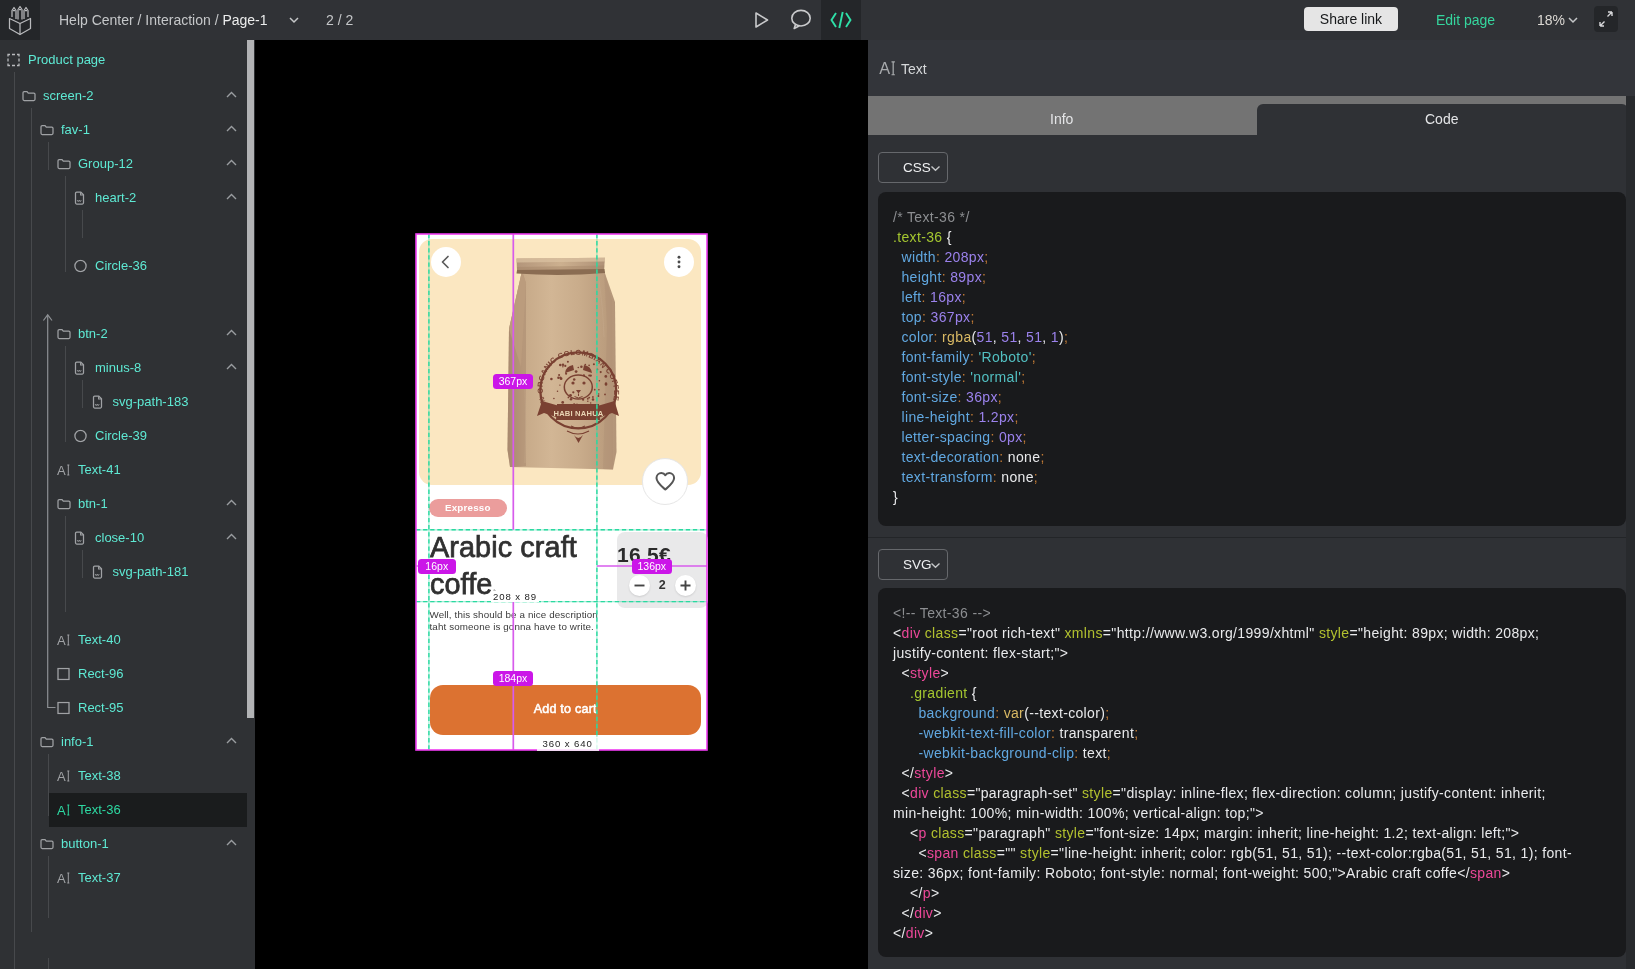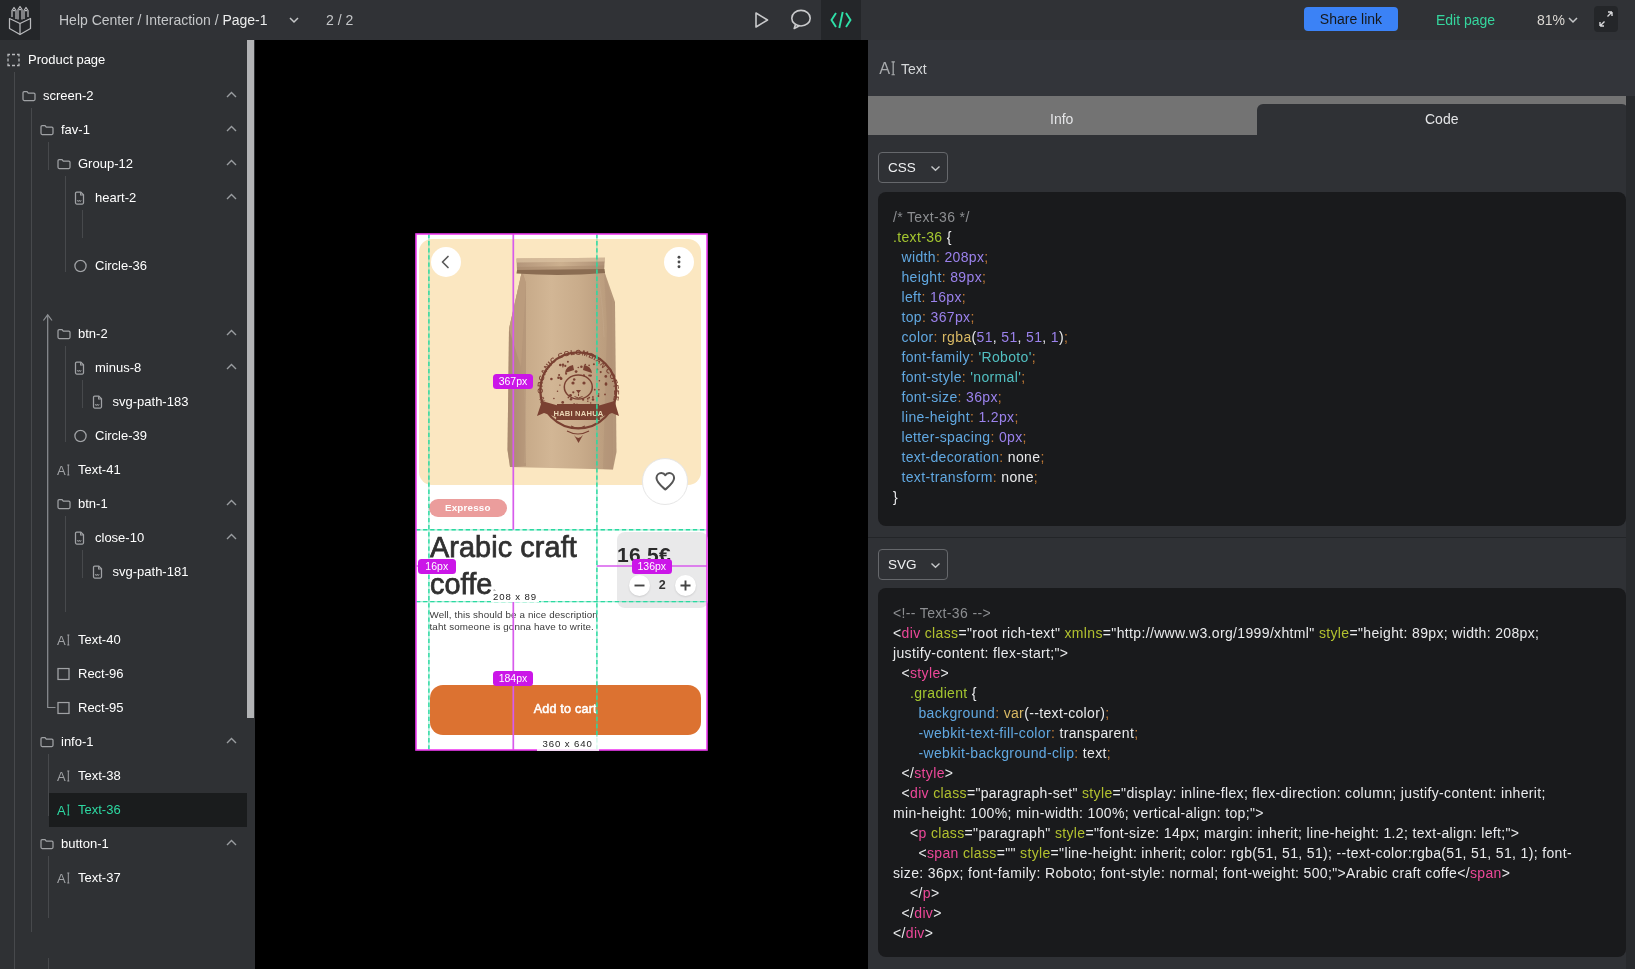--- a/index.html
+++ b/index.html
@@ -6,21 +6,21 @@
 .abs{position:absolute}
 
 #topbar{position:absolute;left:0;top:0;width:1635px;height:40px;background:#303236}
 #logo{position:absolute;left:0;top:0;width:40px;height:40px;background:#242629}
 .tb-txt{position:absolute;top:12px;font-size:14px;color:#c5c7c9;white-space:nowrap}
 
 #lpanel{position:absolute;left:0;top:40px;width:255px;height:929px;background:#2f3134;overflow:hidden}
 #lscroll{position:absolute;left:247px;top:0px;width:7px;height:678px;background:#b2b3b5}
 .guide{position:absolute;width:1px;background:#47494c}
 .trow{position:absolute;left:0;width:247px;height:34px}
-.trow .lbl{position:absolute;top:9px;font-size:13px;color:#ffffff;white-space:nowrap}
+.trow .lbl{position:absolute;top:9px;font-size:13px;color:#5eead4;white-space:nowrap}
 .trow svg.ic{position:absolute;top:50%;transform:translateY(-50%)}
 .trow svg.caret{position:absolute;left:226px;top:12px}
 .sel{background:#1a1c1d}
 .sel .lbl{color:#2dd9a2}
 
 #canvas{position:absolute;left:255px;top:40px;width:613px;height:929px;background:#000}
 #card{position:absolute;left:161px;top:194px;width:291px;height:516px;background:#fff}
 #imgblk{position:absolute;left:3.3px;top:5px;width:282px;height:246px;border-radius:13px;background:#fbe7c1}
 .cbtn{position:absolute;border-radius:50%;background:#fff}
 #pill{position:absolute;left:12.8px;top:264.5px;width:78px;height:18.4px;border-radius:9.2px;background:#eb9d9c;color:#fff;font-size:9.8px;font-weight:700;text-align:center;line-height:18.6px;letter-spacing:.2px}
@@ -33,21 +33,21 @@
 #cart{position:absolute;left:13.7px;top:451px;width:271px;height:49.5px;border-radius:13px;background:#dc7231;color:#fff;font-size:12.6px;font-weight:400;-webkit-text-stroke:.55px #fff;text-align:center;line-height:49.5px;letter-spacing:.2px}
 .mchip{position:absolute;background:#cb16e8;border-radius:3.5px;color:#fff;font-size:10.5px;text-align:center;line-height:15px;height:15px}
 .mlabel{position:absolute;font-size:9.6px;color:#1d1d1d;white-space:nowrap;letter-spacing:.9px}
 
 #rpanel{position:absolute;left:868px;top:40px;width:767px;height:929px;background:#2f3135}
 #rhead{position:absolute;left:0;top:0;width:767px;height:56px;background:#33353a}
 #tabbar{position:absolute;left:0;top:56px;width:886px;height:39px;background:#737373}
 #tabcode{position:absolute;left:389px;top:8px;width:371px;height:31px;background:#2f3135;border-radius:6px 6px 0 0}
 .tablbl{position:absolute;top:15px;font-size:14px;color:#e4e5e7}
 #rgutter{position:absolute;left:758px;top:56px;width:9px;height:873px;background:#282a2d}
-.dd{position:absolute;width:70px;height:31px;border:1px solid #66686c;border-radius:4px;color:#eff0f2;font-size:13.5px;line-height:29px;padding-left:9px}
+.dd{position:absolute;width:70px;height:31px;border:1px solid #66686c;border-radius:4px;color:#eff0f2;font-size:13.5px;line-height:29px;padding-left:24px}
 .codeblk{position:absolute;left:10px;width:748px;background:#191a1c;border-radius:8px;font-size:14px;letter-spacing:.35px;line-height:20px;color:#e9eaec;white-space:pre;padding:15px 0 0 15px}
 .codeblk div{height:20px}
 #divider{position:absolute;left:0;top:497px;width:767px;height:1px;background:#232528}
 .cm{color:#8c8e91}.sl{color:#a4c630}.pr{color:#61a8e1}.oc{color:#c07a35}.nu{color:#9b82ec}
 .st{color:#52bfc1}.fu{color:#d9b964}.tg{color:#ec4899}.at{color:#b2c12f}
 </style></head><body>
 
 <div id="topbar">
 <div id="logo"><svg width="40" height="40" viewBox="0 0 40 40" fill="none" stroke="#b9babd" stroke-width="1.25" stroke-linejoin="round">
 <path d="M9.5 18.5 L20 23.5 L30.5 18.5 L30.5 28.5 L20 34.5 L9.5 28.5 Z"></path>
@@ -68,23 +68,23 @@
 <svg class="abs" style="left:790px;top:9px" width="23" height="21" fill="none" stroke="#c9cacc" stroke-width="1.6">
       <ellipse cx="11" cy="9.2" rx="9.2" ry="7.8"></ellipse>
       <path d="M5.5 15.5 L4.2 19.5 L9.5 16.8" stroke-linejoin="round"></path>
     </svg>
 <div class="abs" style="left:821px;top:0;width:40px;height:40px;background:#242629"></div>
 <svg class="abs" style="left:830px;top:11px" width="22" height="18" fill="none" stroke="#2ee0a8" stroke-width="1.9">
       <path d="M6 2 L1.5 9 L6 16"></path>
       <path d="M16 2 L20.5 9 L16 16"></path>
       <path d="M12.7 1 L9.3 17"></path>
     </svg>
-<div class="abs" style="left:1304px;top:7px;width:94px;height:24px;border-radius:4px;background:#3b82f6;color:#16181a;font-size:14px;font-weight:400;text-align:center;line-height:24px">Share link</div>
+<div class="abs" style="left:1304px;top:7px;width:94px;height:24px;border-radius:4px;background:#e5e5e5;color:#16181a;font-size:14px;font-weight:400;text-align:center;line-height:24px">Share link</div>
 <span class="tb-txt" style="left:1436px;color:#35d69e">Edit page</span>
-<span class="tb-txt" style="left:1537px;color:#dcd9d4">81%</span>
+<span class="tb-txt" style="left:1537px;color:#dcd9d4">18%</span>
 <svg class="abs" style="left:1567px;top:16px" width="12" height="8" fill="none" stroke="#c5c7c9" stroke-width="1.5">
       <path d="M2 2 L6 6 L10 2"></path>
     </svg>
 <div class="abs" style="left:1594px;top:6px;width:24px;height:26px;border-radius:4px;background:#242629">
 <svg width="24" height="26" fill="none" stroke="#d7d8da" stroke-width="1.4">
         <path d="M13.5 10.5 L18 6 M18 6 L14 6 M18 6 L18 10"></path>
         <path d="M10.5 15.5 L6 20 M6 20 L10 20 M6 20 L6 16"></path>
       </svg></div>
 </div>
 

